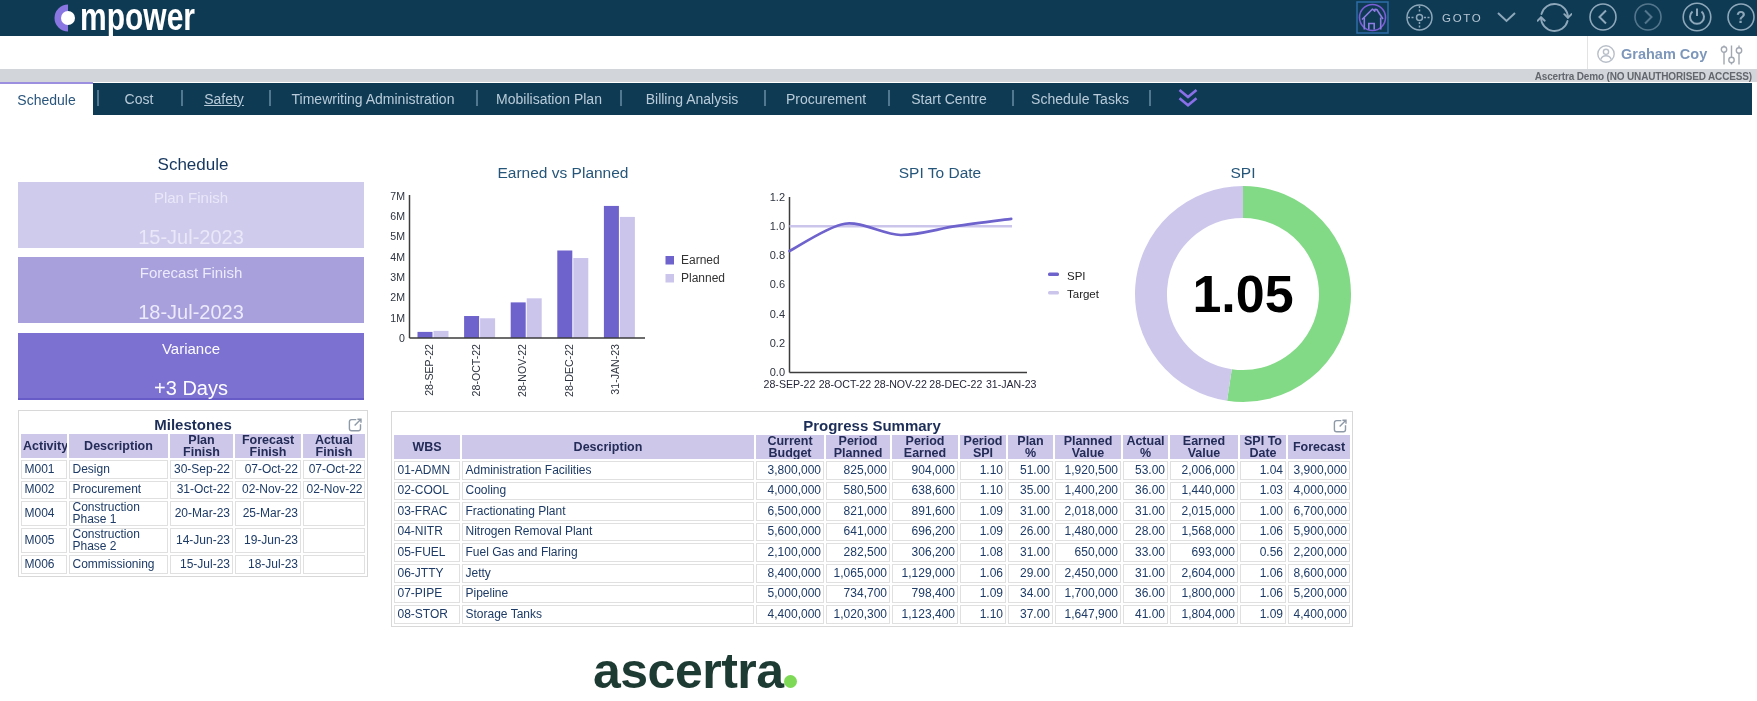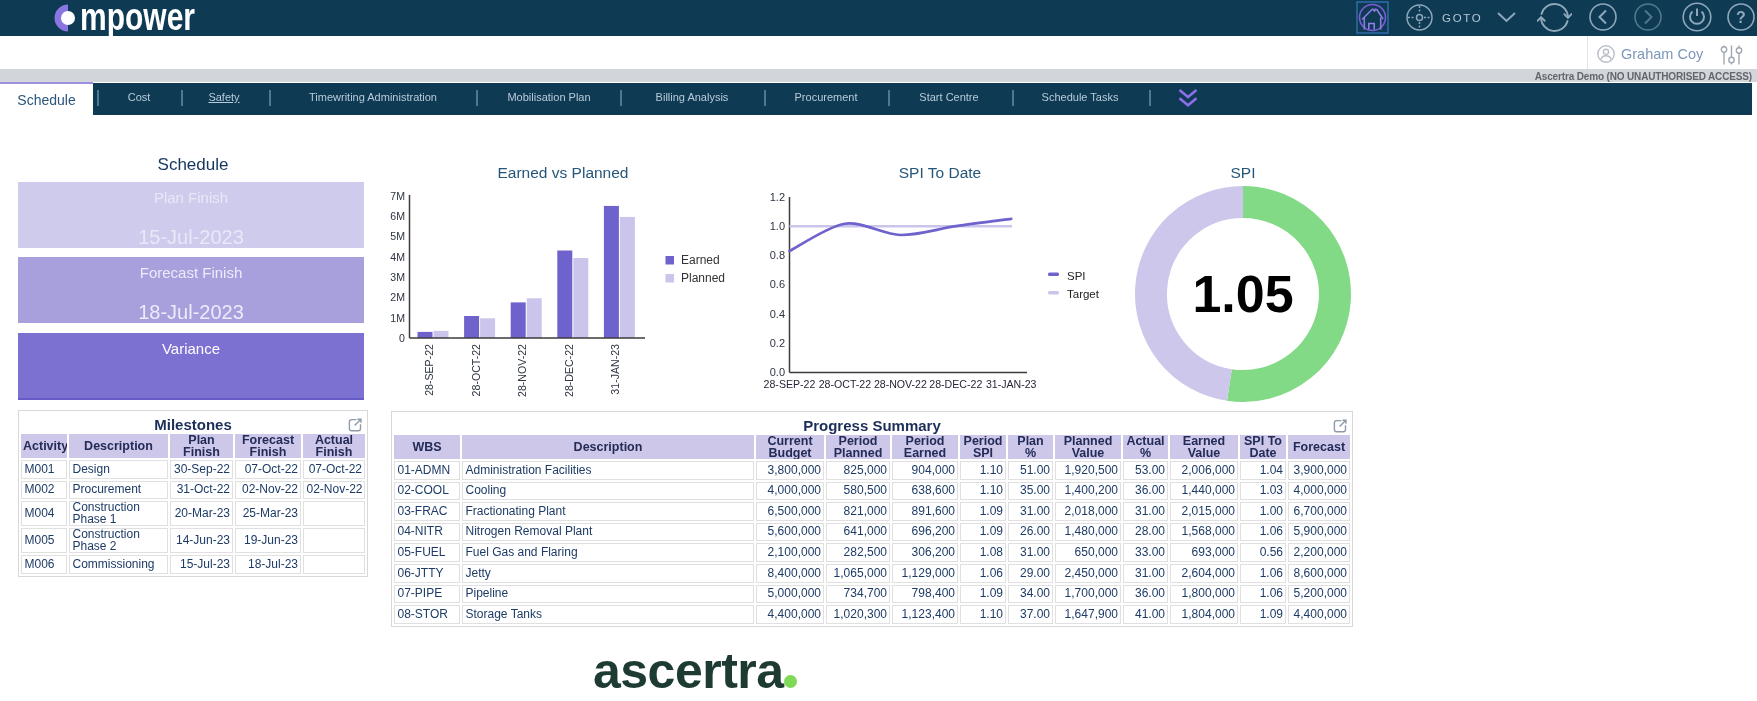--- a/index.html
+++ b/index.html
@@ -4,30 +4,30 @@
 <style>
 * { margin:0; padding:0; box-sizing:border-box; }
 html,body { width:1757px; height:701px; overflow:hidden; background:#fff;
   font-family:"Liberation Sans", sans-serif; }
 .abs { position:absolute; }
 
 #hdr { position:absolute; left:0; top:0; width:1757px; height:36px; background:#0e3a54; }
 
 #band2 { position:absolute; left:0; top:36px; width:1757px; height:33px; background:#fff; }
 #usersep { position:absolute; left:1587px; top:36px; width:1px; height:33px; background:#e3e3e3; }
-#username { position:absolute; left:1621px; top:46px; color:#7d97bb; font-size:14.5px; }
+#username { position:absolute; left:1621px; top:46px; color:#7d97bb; font-size:14.5px;font-weight:bold; }
 
 #gband { position:absolute; left:0; top:69px; width:1757px; height:13px; background:#d2d6da; }
 #gband span { position:absolute; right:5px; top:1.5px; font-size:10px; font-weight:bold; color:#63676d; letter-spacing:-0.15px; }
 
 #tabbar { position:absolute; left:0; top:82px; width:1757px; height:32px; background:#fff; }
 #tabnavy { position:absolute; left:93px; top:1px; width:1659px; height:32px; background:#0e3a54; }
 #activetab { position:absolute; left:0; top:-0.5px; width:93px; height:33px; background:#fff; border-top:2.5px solid #9c8fe0; }
 #activetab span { position:absolute; width:100%; text-align:center; top:8.5px; color:#2a567c; font-size:14px; }
-.tab { position:absolute; top:9px; transform:translateX(-50%); color:#b9cbd8; font-size:11px; white-space:nowrap; }
+.tab { position:absolute; top:9px; transform:translateX(-50%); color:#b9cbd8; font-size:14px; white-space:nowrap; }
 .tdiv { position:absolute; top:8px; width:1.5px; height:15.5px; background:#51788f; }
 
 #schedtitle { position:absolute; left:18px; top:155px; width:350px; text-align:center; font-size:17px; color:#15365e; }
 .kpi { position:absolute; left:18px; width:346px; height:66px; text-align:center; }
 .kpi .l1 { display:block; padding-top:7px; font-size:15px; }
 .kpi .l2 { display:block; padding-top:20px; font-size:20px; }
 #kpi1 { top:182px; background:#cfcbec; color:#e9e7f8; }
 #kpi2 { top:257px; background:#a7a0dc; color:#eceafb;text-align:center; }
 #kpi3 { top:333px; height:67px; background:#7c71d1; color:#fdfdff; border-bottom:2px solid #675bc8; box-sizing:border-box; }
 
@@ -149,20 +149,21 @@
 <div class="kpi" id="kpi1">
     <span class="l1">Plan Finish</span>
     <span class="l2">15-Jul-2023</span>
   </div>
 <div class="kpi" id="kpi2">
     <span class="l1">Forecast Finish</span>
     <span class="l2">18-Jul-2023</span>
   </div>
 <div class="kpi" id="kpi3">
     <span class="l1">Variance</span>
+    <span class="l2">+3 Days</span>
   </div>
 <div class="panel" id="milepanel">
   <div class="ptitle">
       <span>Milestones</span>
     <svg width="16" height="16" viewBox="0 0 16 16">
         <g fill="none" stroke="#8f9aa8" stroke-width="1.4">
           <path d="M9.3 2.6 H4.6 Q2.4 2.6 2.4 4.8 V11.5 Q2.4 13.7 4.6 13.7 H11.3 Q13.5 13.7 13.5 11.5 V7.2"></path>
           <path d="M7.6 8.6 L13.6 2.6 M10.4 2.2 H14 V5.8"></path>
         </g>
       </svg>

